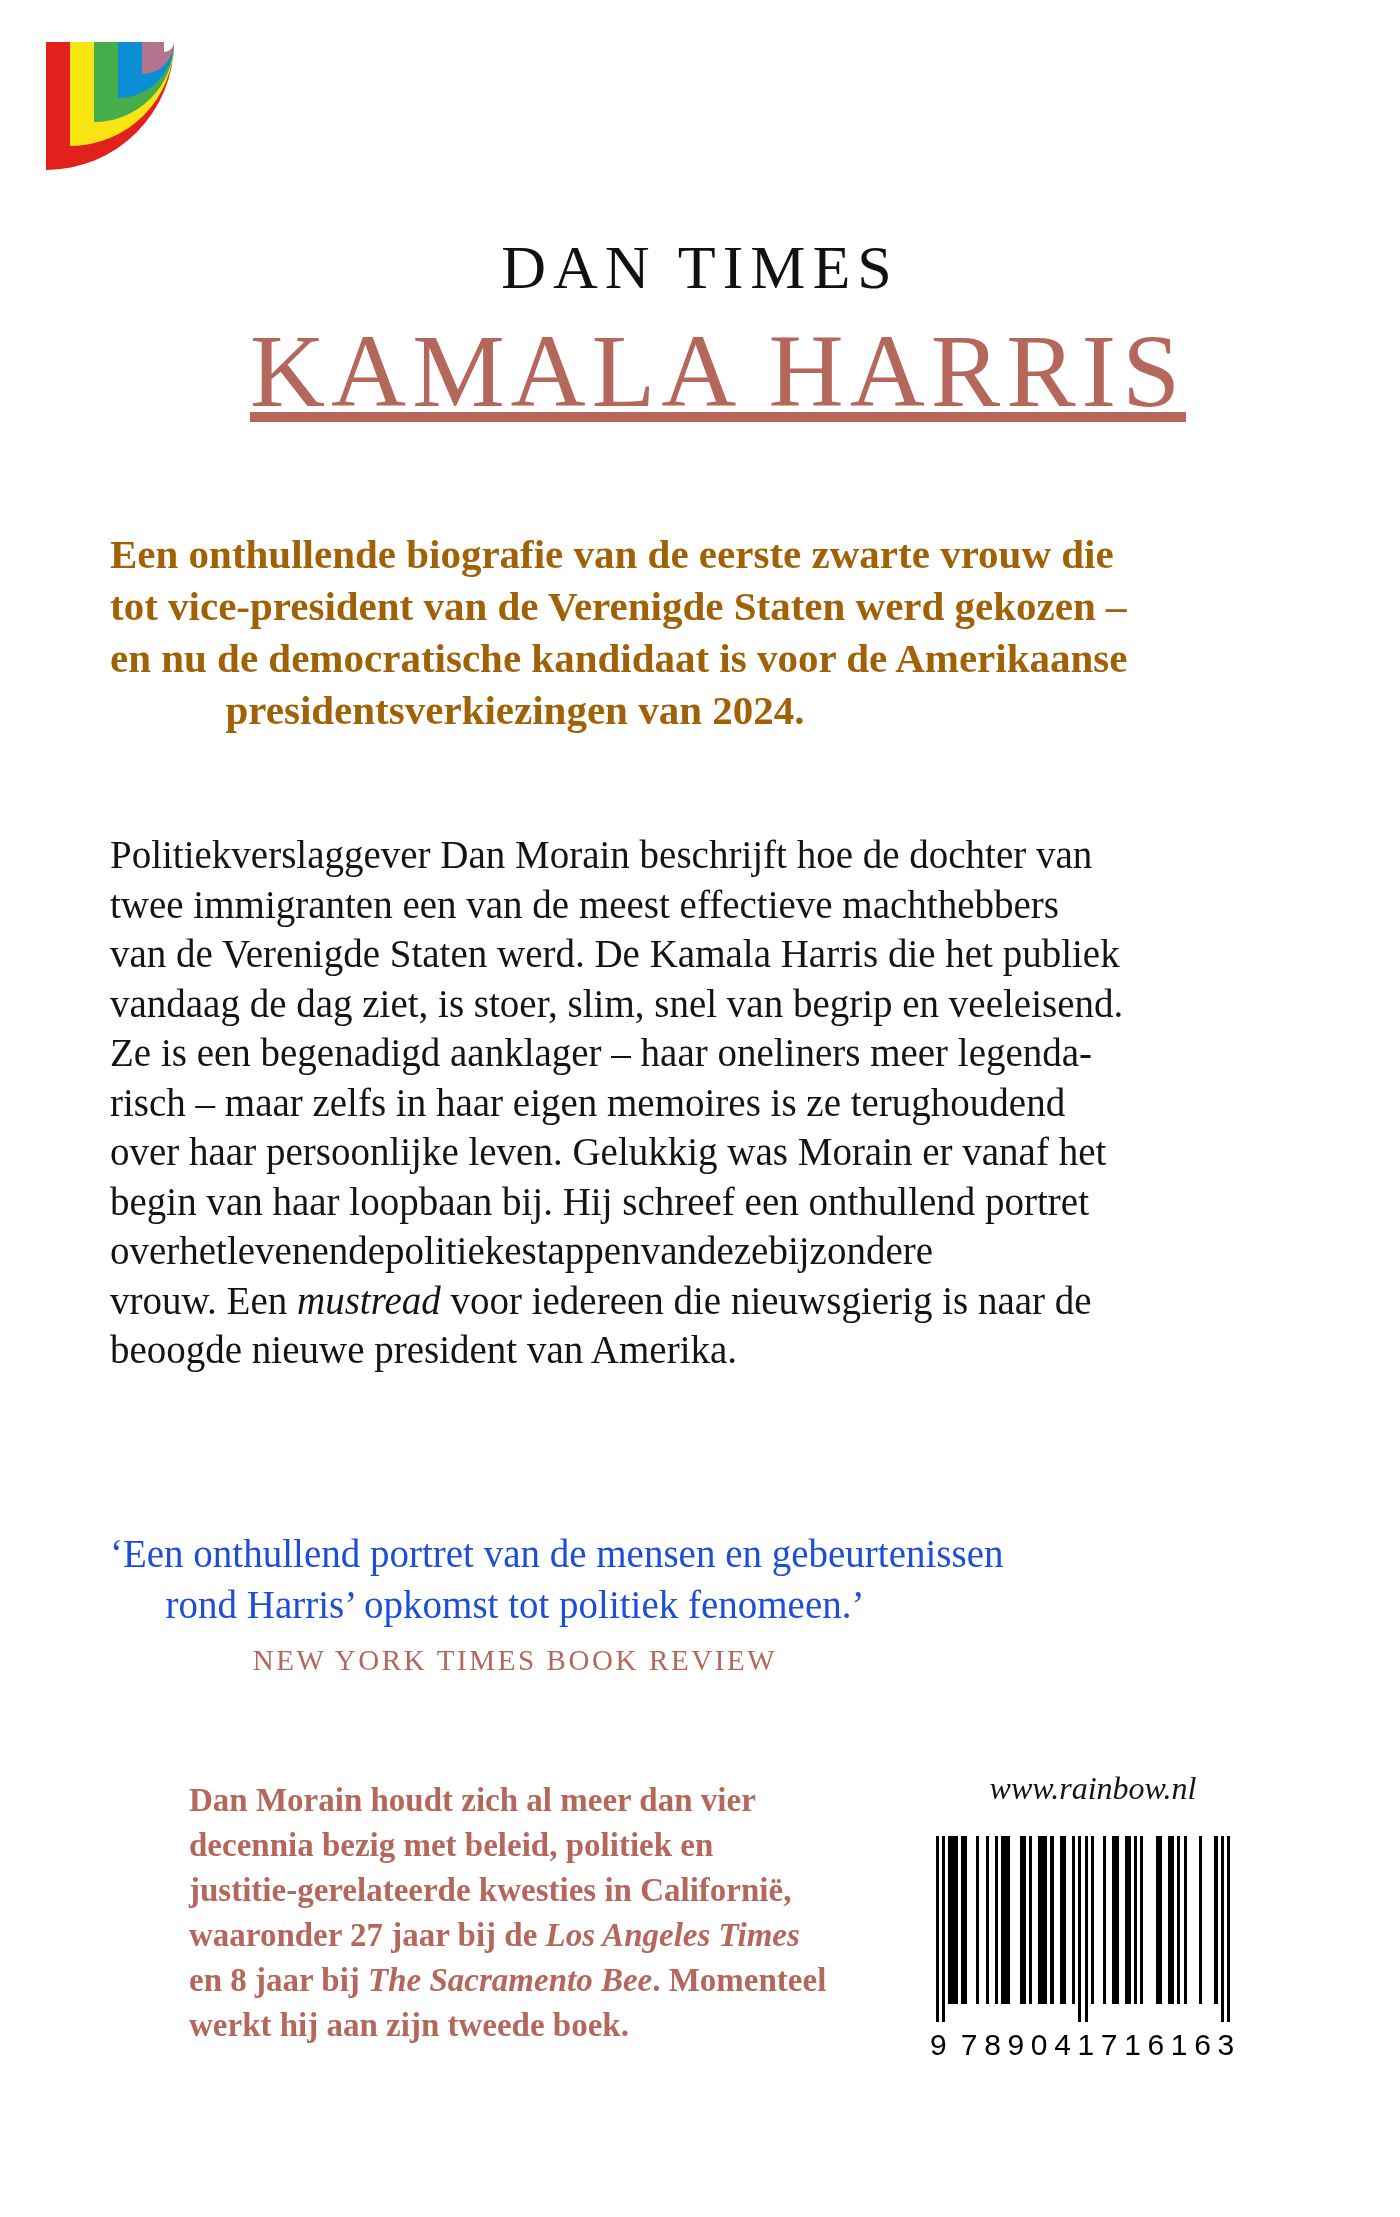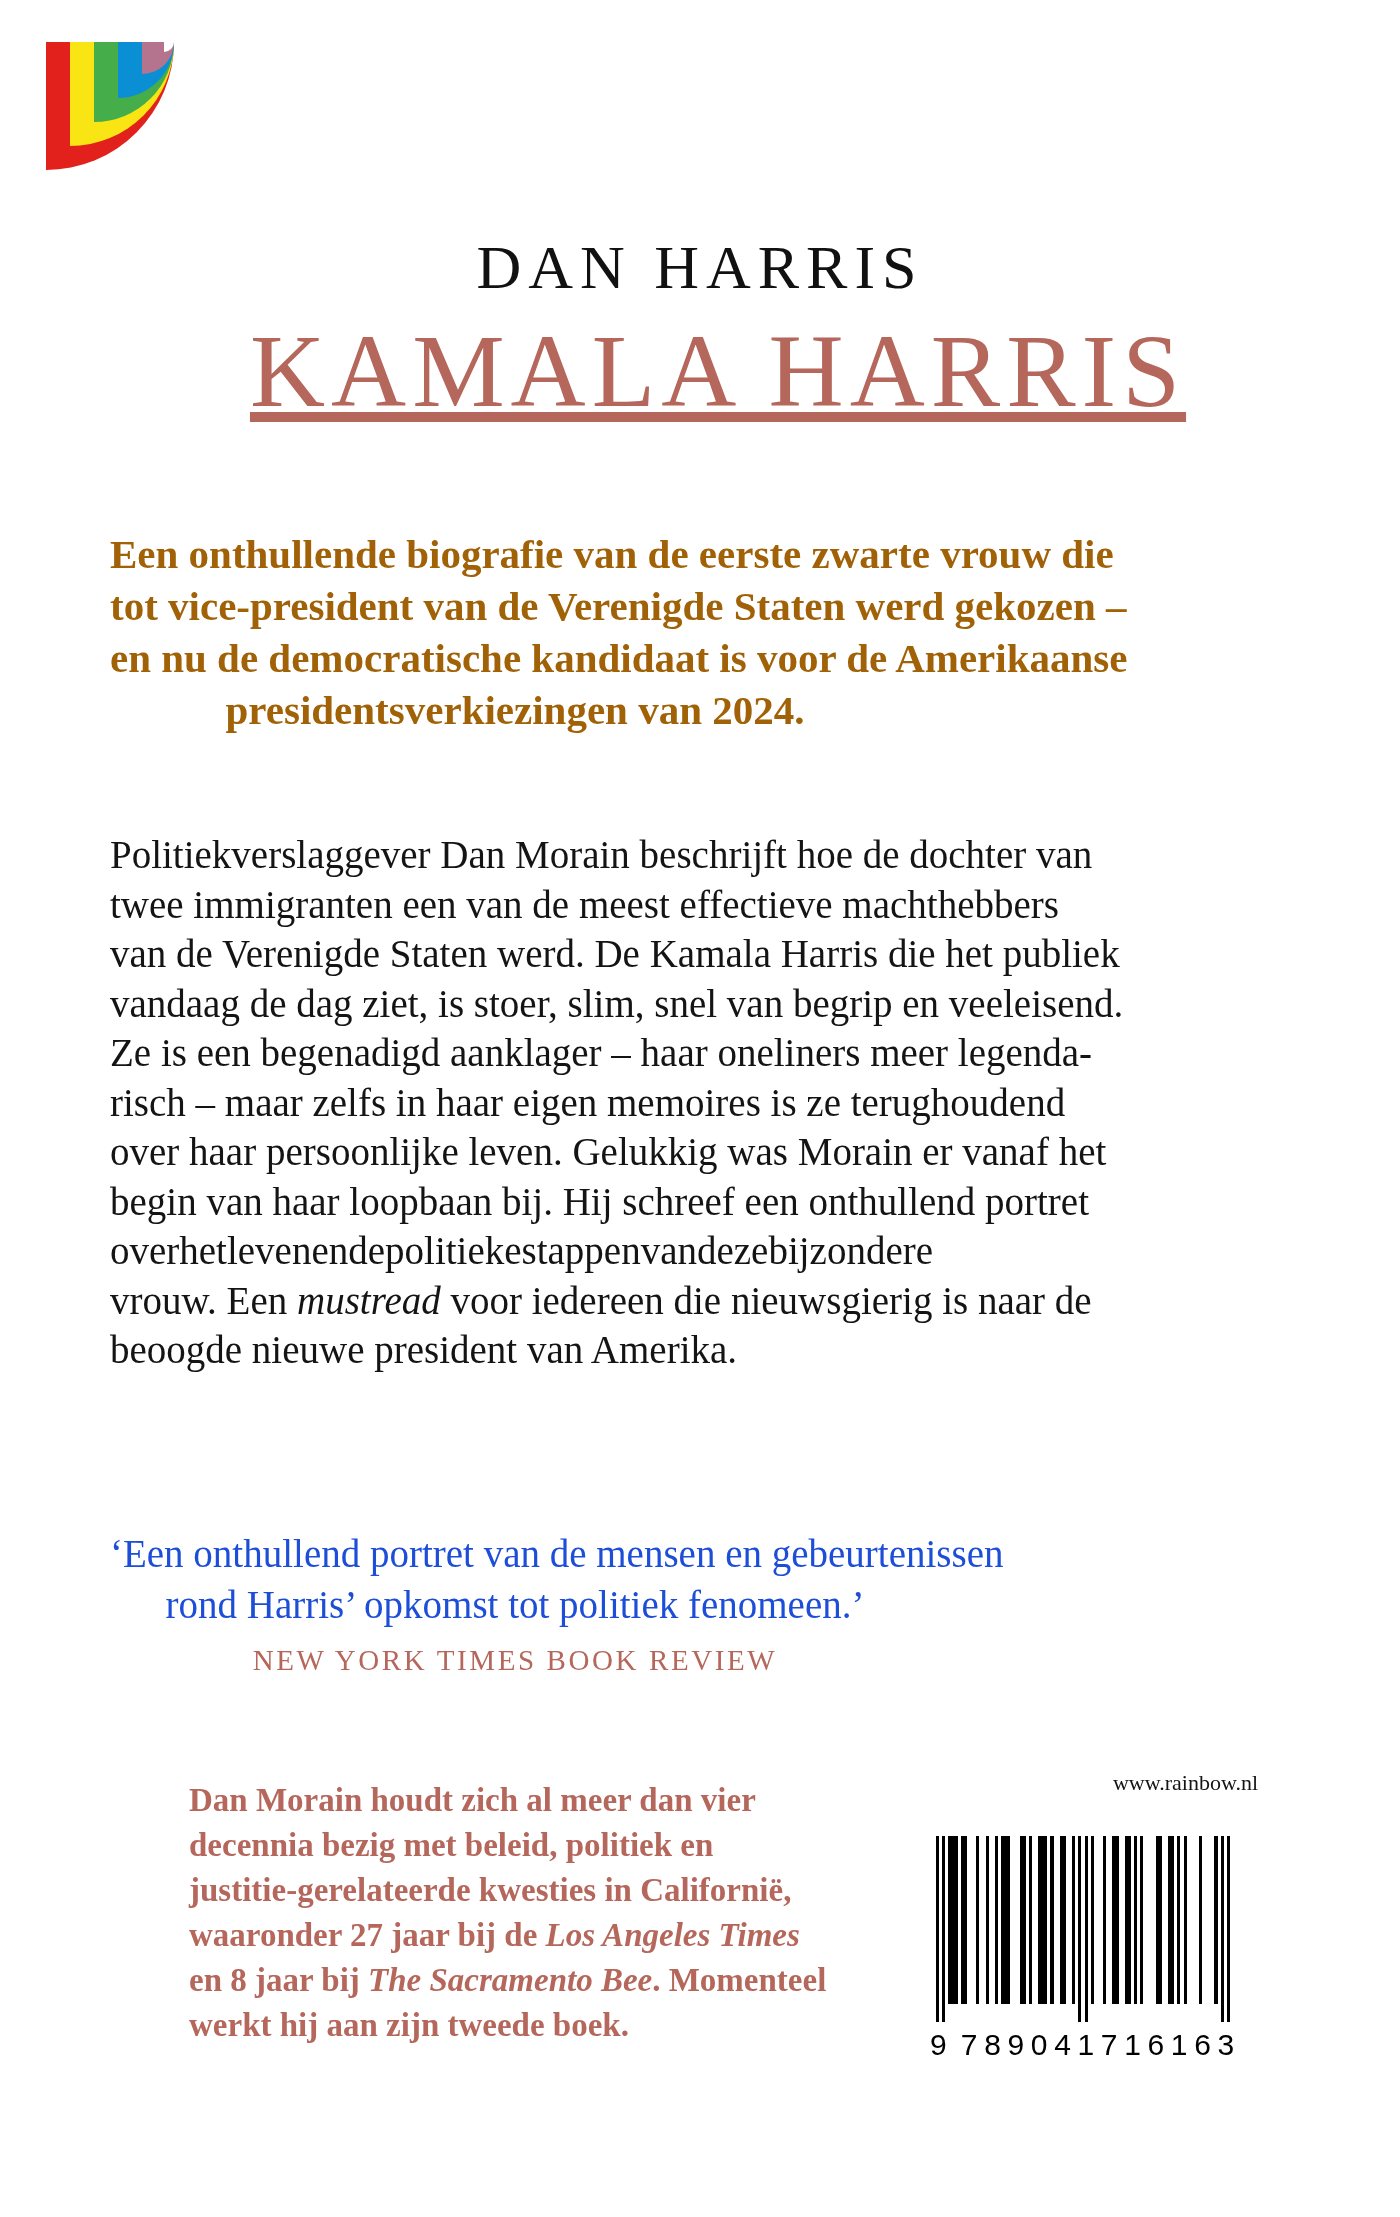--- a/index.html
+++ b/index.html
@@ -139,24 +139,25 @@
     margin-left: 37px;
   }
   .bio-line .ital { font-style: italic; font-weight: bold; }
 
   
   .website {
     position: absolute;
     top: 1770px;
     left: 928px;
     width: 330px;
-    text-align: right;
-    font-size: 22px;
+    text-align: center;
+    font-size: 32px;
     color: #141414;
     white-space: nowrap;
+    font-style: italic;
   }
   .barcode-wrap {
     position: absolute;
     top: 1836px;
     left: 928px;
     width: 310px;
     height: 232px;
     background: #ffffff;
   }
   .barcode-bars {
@@ -200,21 +201,21 @@
         <path d="M0,128 A128,128 0 0 1 128,0 L128,128 Z" fill="#e2201c"></path>
         <path d="M0,128 A104,104 0 0 1 104,24 L104,128 Z" fill="#f9e513" transform="translate(0,0)"></path>
         <path d="M0,128 A80,80 0 0 1 80,48 L80,128 Z" fill="#45ad4a"></path>
         <path d="M0,128 A56,56 0 0 1 56,72 L56,128 Z" fill="#0a8fd4"></path>
         <path d="M0,128 A32,32 0 0 1 32,96 L32,128 Z" fill="#b5748e"></path>
         <path d="M0,128 A10,10 0 0 1 10,118 L10,128 Z" fill="#ffffff"></path>
       </g>
     </svg>
   </div>
 
-  <div class="author-name">DAN HARRIS</div>
+  <div class="author-name">DAN TIMES</div>
 
   <div class="book-title">KAMALA HARRIS</div>
 
   <div class="lead-block">
     <div class="lead-line">Een onthullende biografie van de eerste zwarte vrouw die</div>
     <div class="lead-line">tot vice-president van de Verenigde Staten werd gekozen –</div>
     <div class="lead-line">en nu de democratische kandidaat is voor de Amerikaanse</div>
     <div class="lead-line">presidentsverkiezingen van 2024.</div>
   </div>
 

